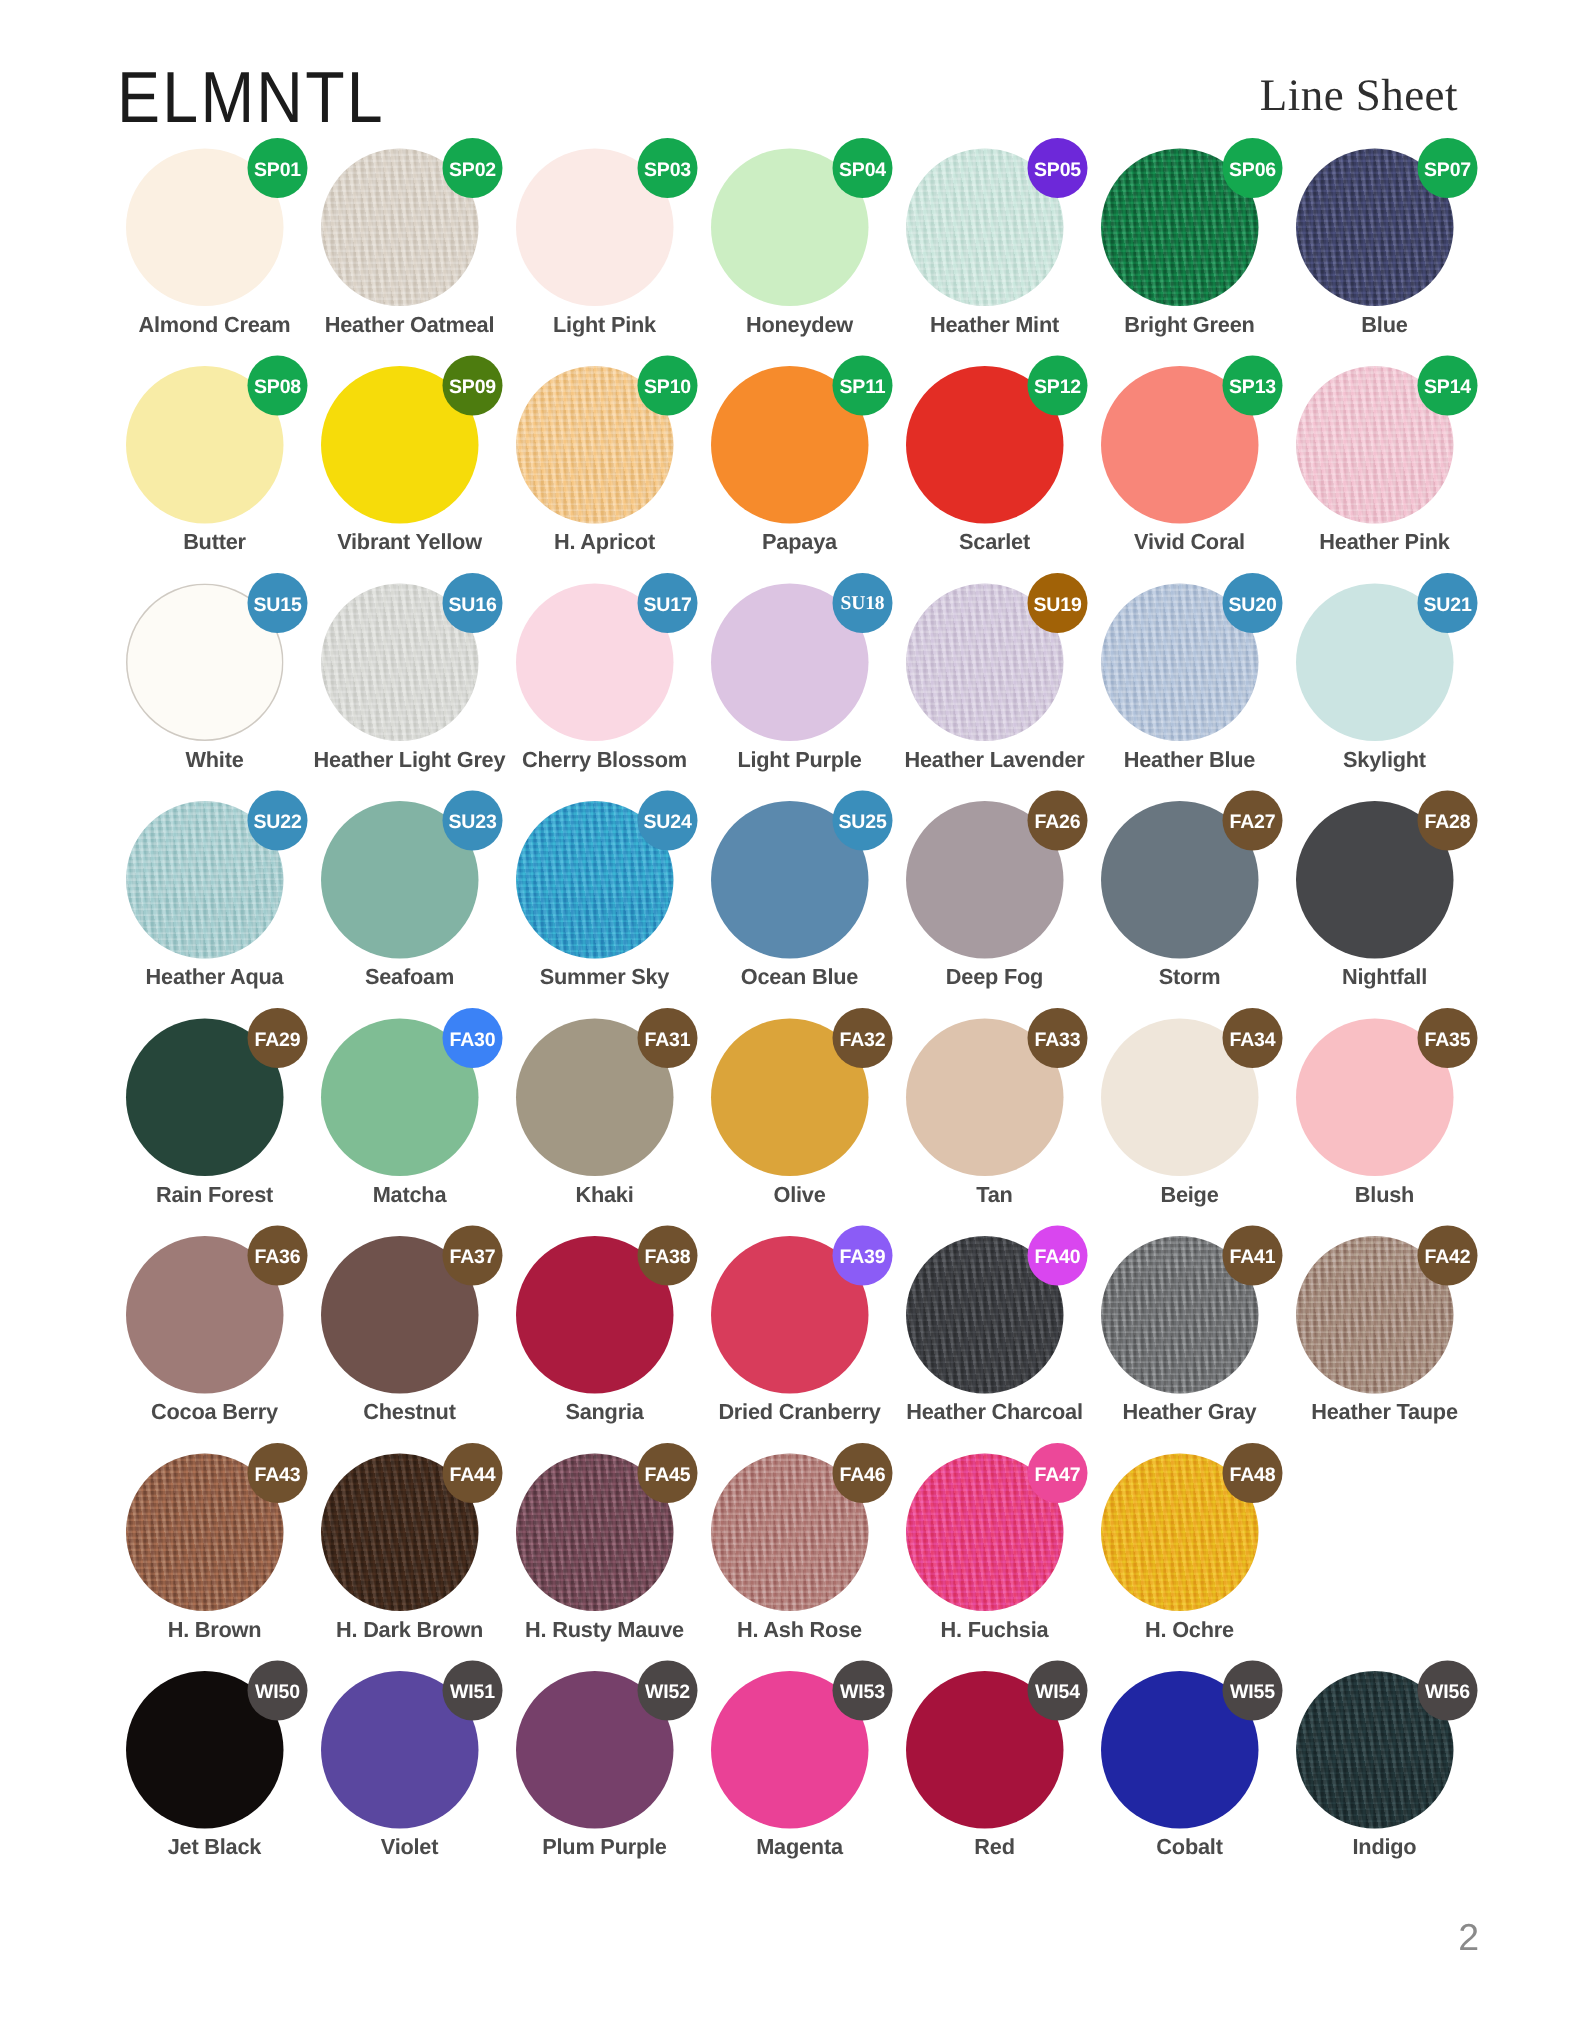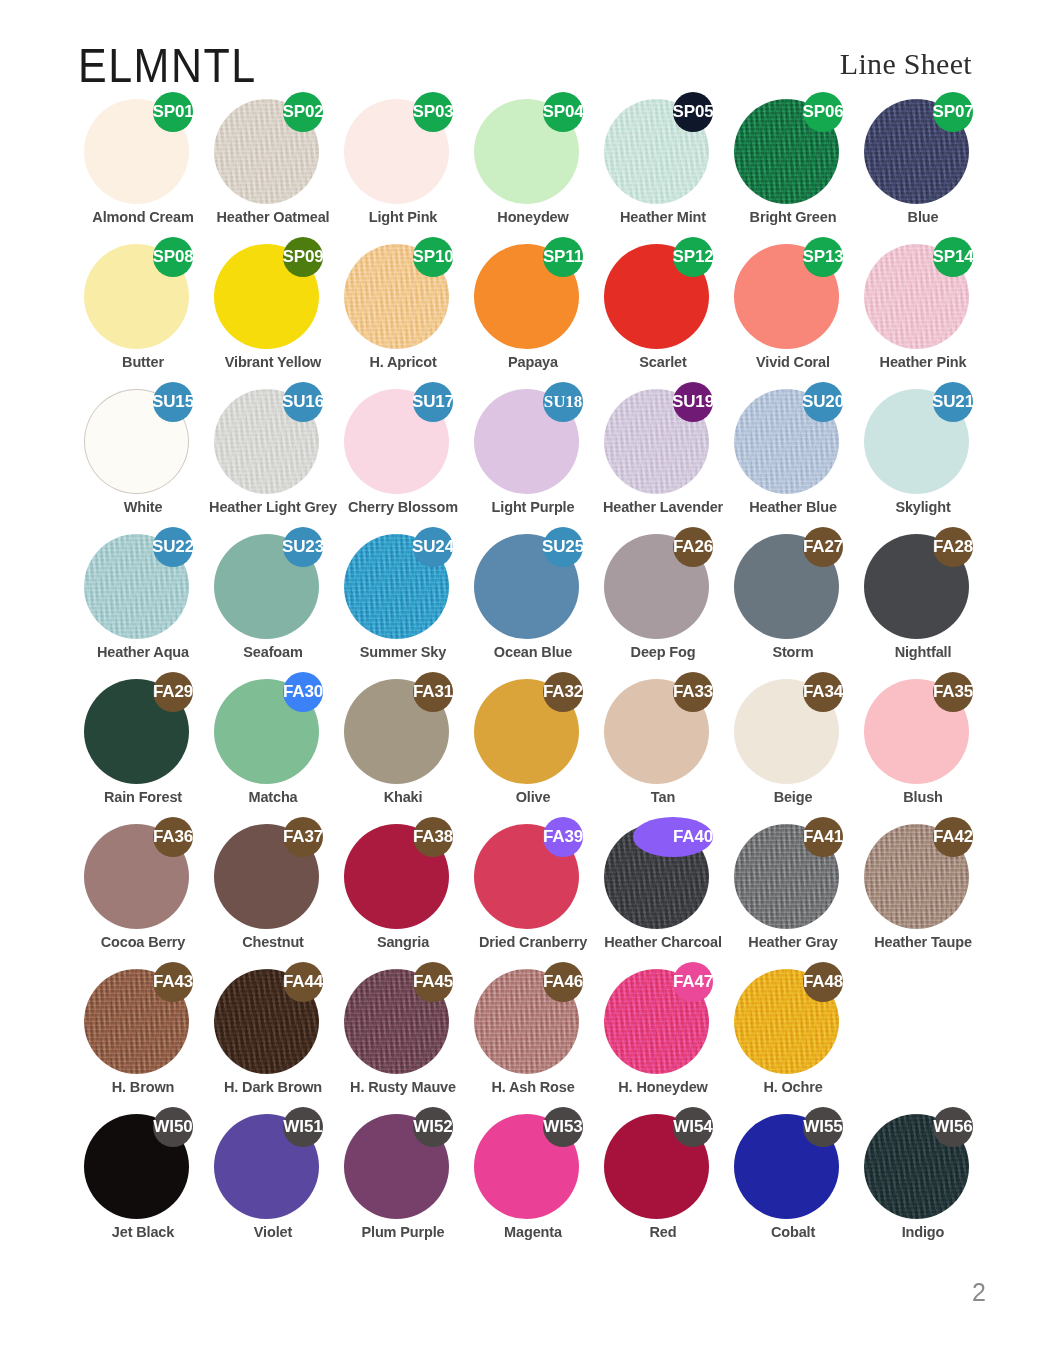--- a/index.html
+++ b/index.html
@@ -111,29 +111,29 @@
         rgba(255,255,255,0.10) 0px,
         rgba(255,255,255,0.10) 2px,
         rgba(0,0,0,0.06) 3px,
         rgba(0,0,0,0.06) 6px);
     opacity: 0.8;
   }
 
   .badge {
     position: absolute;
     top: 0px;
-    right: 12px;
+    right: 0px;
     width: 40px;
     height: 40px;
     border-radius: 50%;
     display: flex;
     align-items: center;
     justify-content: center;
     color: #ffffff;
-    font-size: 17px;
+    font-size: 13px;
     font-weight: 700;
     letter-spacing: -0.1px;
     z-index: 3;
     font-family: "Liberation Sans", sans-serif;
   }
 
   .cname {
     margin-top: 5px;
     font-size: 14.5px;
     font-weight: 700;
@@ -188,21 +188,21 @@
       <div class="cell">
         <div class="swatch-wrap">
           <div class="disc" style="background: rgb(204, 238, 195);"></div>
           <div class="badge" style="background: rgb(20, 168, 79);">SP04</div>
         </div>
         <div class="cname">Honeydew</div>
       </div>
       <div class="cell">
         <div class="swatch-wrap">
           <div class="disc tex" style="background: rgb(205, 232, 223);"></div>
-          <div class="badge" style="background: #0f172a;">SP05</div>
+          <div class="badge" style="background: #6d28d9;">SP05</div>
         </div>
         <div class="cname">Heather Mint</div>
       </div>
       <div class="cell">
         <div class="swatch-wrap">
           <div class="disc tex" style="background: rgb(17, 113, 63);"></div>
           <div class="badge" style="background: rgb(20, 168, 79);">SP06</div>
         </div>
         <div class="cname">Bright Green</div>
       </div>
@@ -290,21 +290,21 @@
       <div class="cell">
         <div class="swatch-wrap">
           <div class="disc" style="background: rgb(220, 196, 226);"></div>
           <div class="badge" style="background: rgb(58, 142, 187); font-family: Liberation Serif, serif;">SU18</div>
         </div>
         <div class="cname">Light Purple</div>
       </div>
       <div class="cell">
         <div class="swatch-wrap">
           <div class="disc tex" style="background: rgb(214, 203, 224);"></div>
-          <div class="badge" style="background: #701a75;">SU19</div>
+          <div class="badge" style="background: #a16207;">SU19</div>
         </div>
         <div class="cname">Heather Lavender</div>
       </div>
       <div class="cell">
         <div class="swatch-wrap">
           <div class="disc tex" style="background: rgb(182, 198, 221);"></div>
           <div class="badge" style="background: rgb(58, 142, 187);">SU20</div>
         </div>
         <div class="cname">Heather Blue</div>
       </div>
@@ -443,21 +443,21 @@
       <div class="cell">
         <div class="swatch-wrap">
           <div class="disc" style="background: rgb(216, 60, 91);"></div>
           <div class="badge" style="background: #8b5cf6;">FA39</div>
         </div>
         <div class="cname">Dried Cranberry</div>
       </div>
       <div class="cell">
         <div class="swatch-wrap">
           <div class="disc tex" style="background: rgb(56, 58, 62);"></div>
-          <div class="badge" style="background: #8b5cf6; padding-left: 40px;">FA40</div>
+          <div class="badge" style="background: #d946ef;">FA40</div>
         </div>
         <div class="cname">Heather Charcoal</div>
       </div>
       <div class="cell">
         <div class="swatch-wrap">
           <div class="disc tex" style="background: rgb(110, 112, 114);"></div>
           <div class="badge" style="background: rgb(112, 81, 46);">FA41</div>
         </div>
         <div class="cname">Heather Gray</div>
       </div>
@@ -496,21 +496,21 @@
           <div class="disc tex" style="background: rgb(178, 123, 119);"></div>
           <div class="badge" style="background: rgb(112, 81, 46);">FA46</div>
         </div>
         <div class="cname">H. Ash Rose</div>
       </div>
       <div class="cell">
         <div class="swatch-wrap">
           <div class="disc tex" style="background: rgb(234, 61, 126);"></div>
           <div class="badge" style="background: #ec4899; margin-left: 44px;">FA47</div>
         </div>
-        <div class="cname">H. Honeydew</div>
+        <div class="cname">H. Fuchsia</div>
       </div>
       <div class="cell">
         <div class="swatch-wrap">
           <div class="disc tex" style="background: rgb(238, 175, 27);"></div>
           <div class="badge" style="background: rgb(112, 81, 46);">FA48</div>
         </div>
         <div class="cname">H. Ochre</div>
       </div>
     </div>
     <div class="row" style="height: 145px;">

